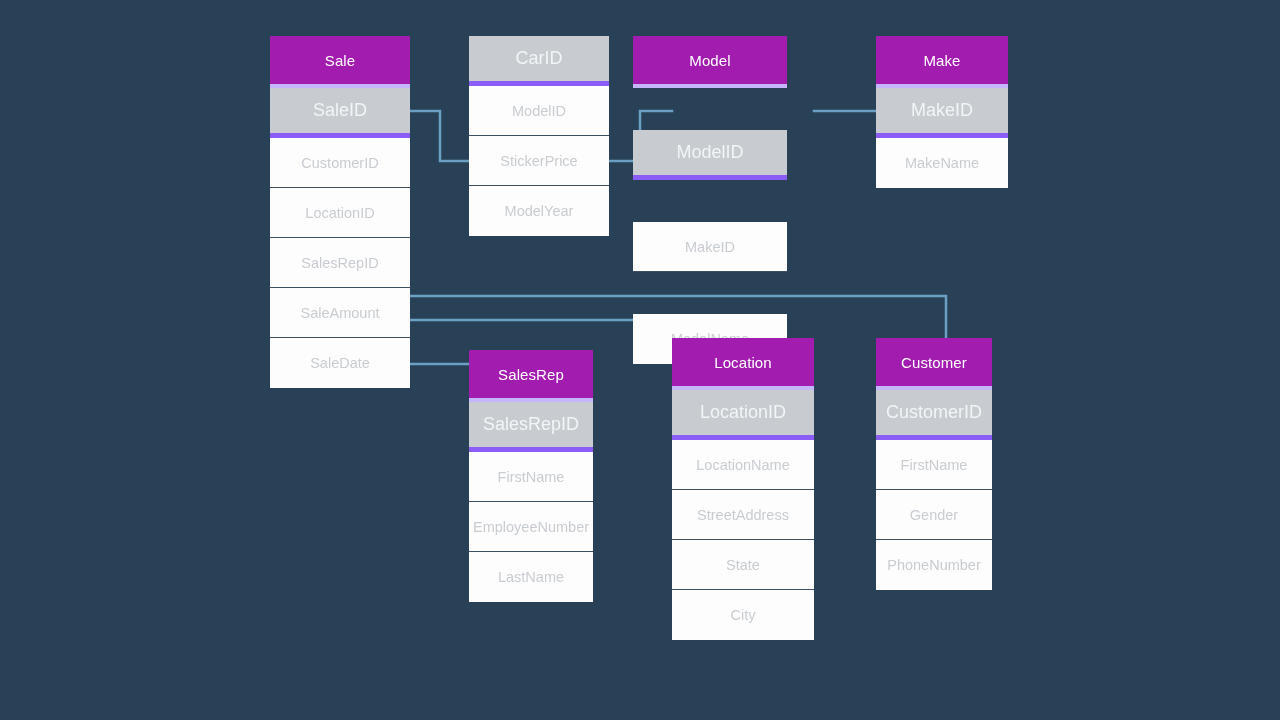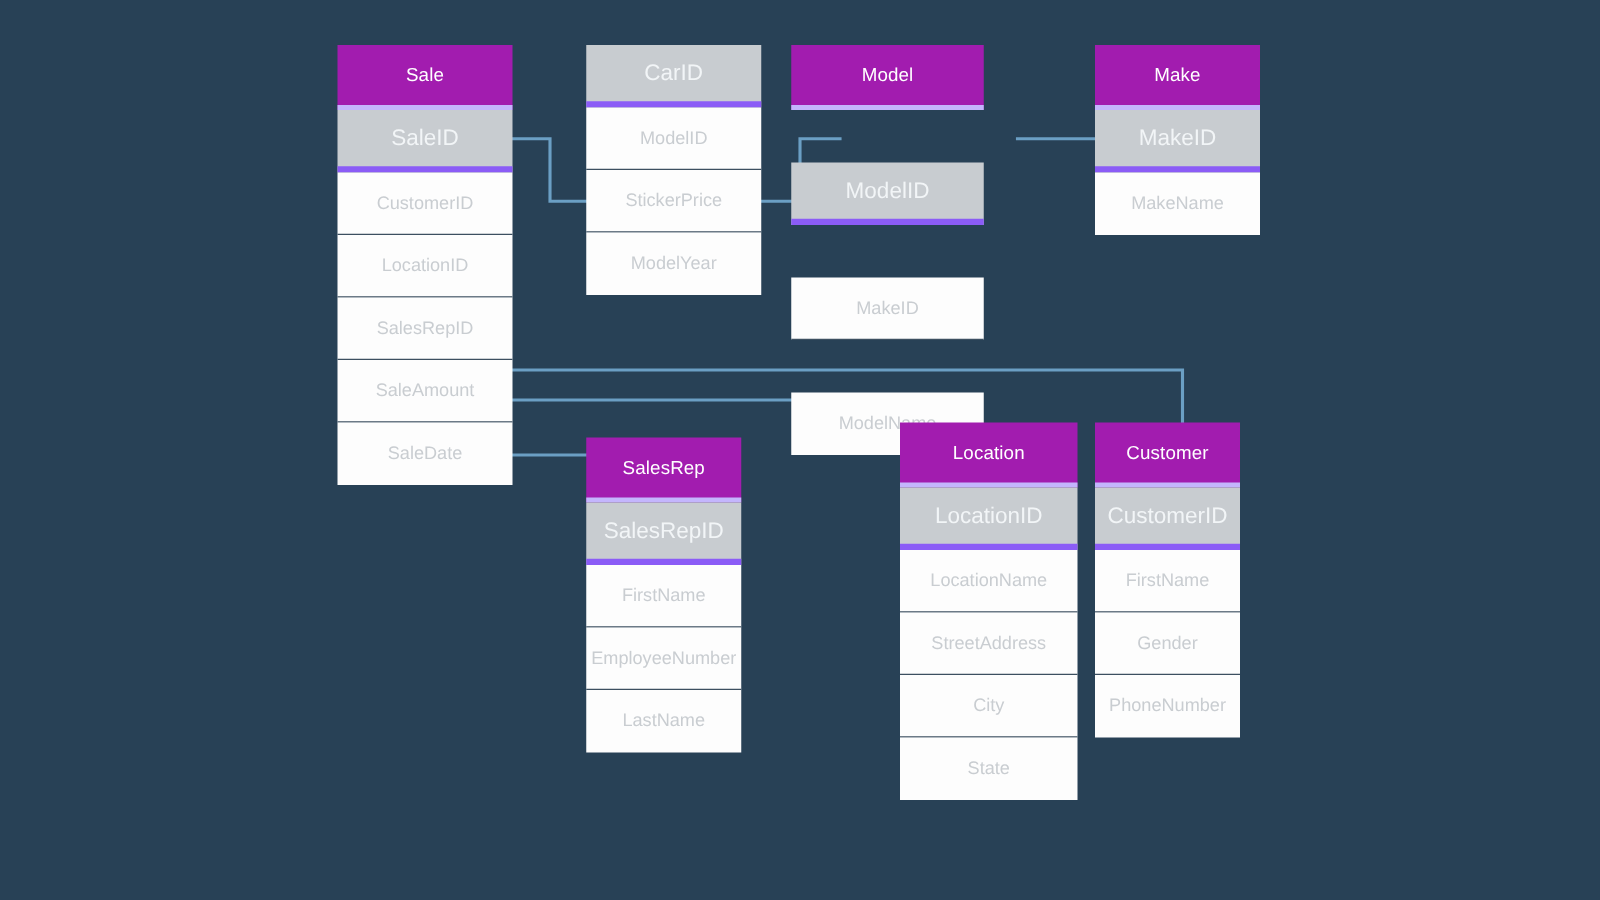--- a/index.html
+++ b/index.html
@@ -86,27 +86,27 @@
         <div class="t-pk">MakeID</div>
         <div class="t-field">MakeName</div>
       </div>
       <div class="table" style="left: 469px; top: 350px; width: 124px;">
         <div class="t-header">SalesRep</div>
         <div class="t-pk">SalesRepID</div>
         <div class="t-field">FirstName</div>
         <div class="t-field">EmployeeNumber</div>
         <div class="t-field">LastName</div>
       </div>
-      <div class="table" style="left: 672px; top: 338px; width: 142px; margin-left: 48px;">
+      <div class="table" style="left: 672px; top: 338px; width: 142px;">
         <div class="t-header">Location</div>
         <div class="t-pk">LocationID</div>
         <div class="t-field">LocationName</div>
         <div class="t-field">StreetAddress</div>
+        <div class="t-field">State</div>
         <div class="t-field">City</div>
-        <div class="t-field">State</div>
       </div>
       <div class="table" style="left: 876px; top: 338px; width: 116px;">
         <div class="t-header">Customer</div>
         <div class="t-pk">CustomerID</div>
         <div class="t-field">FirstName</div>
         <div class="t-field">Gender</div>
         <div class="t-field">PhoneNumber</div>
       </div>
     </div>
 </div>

